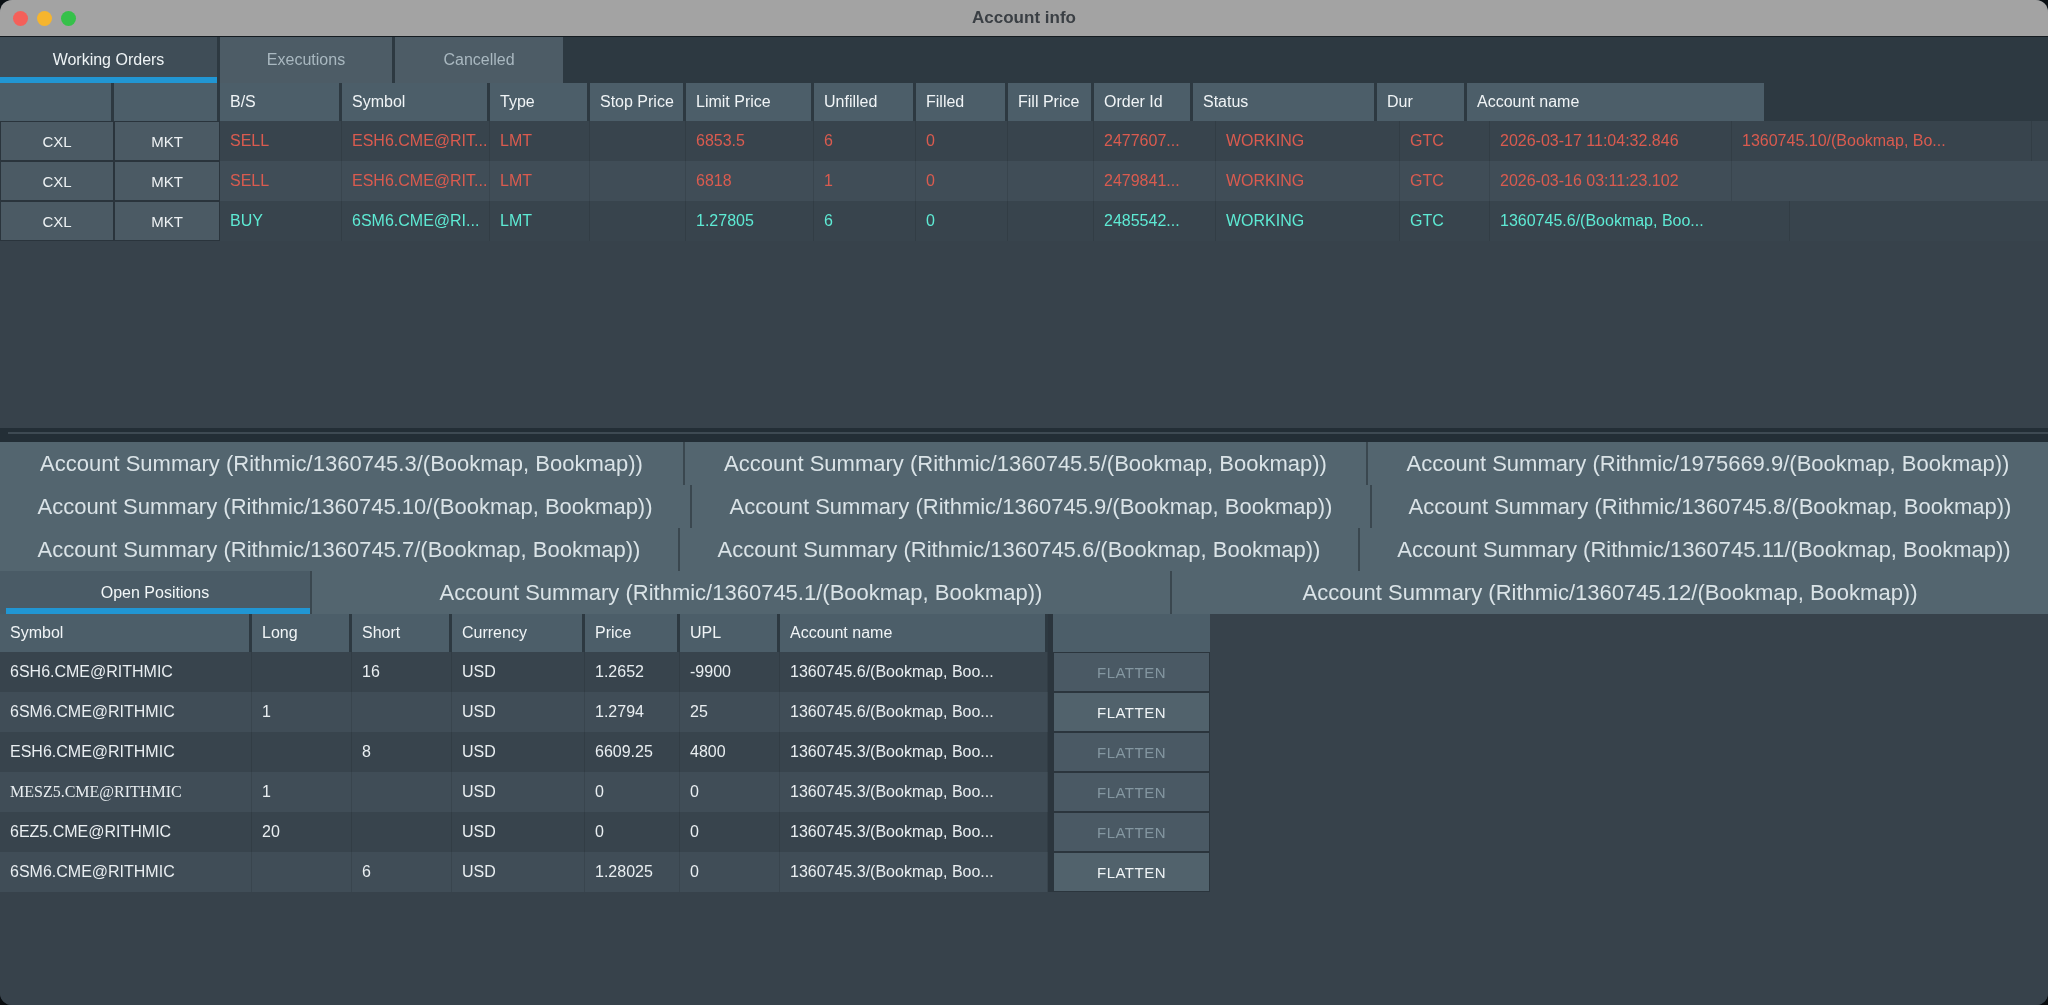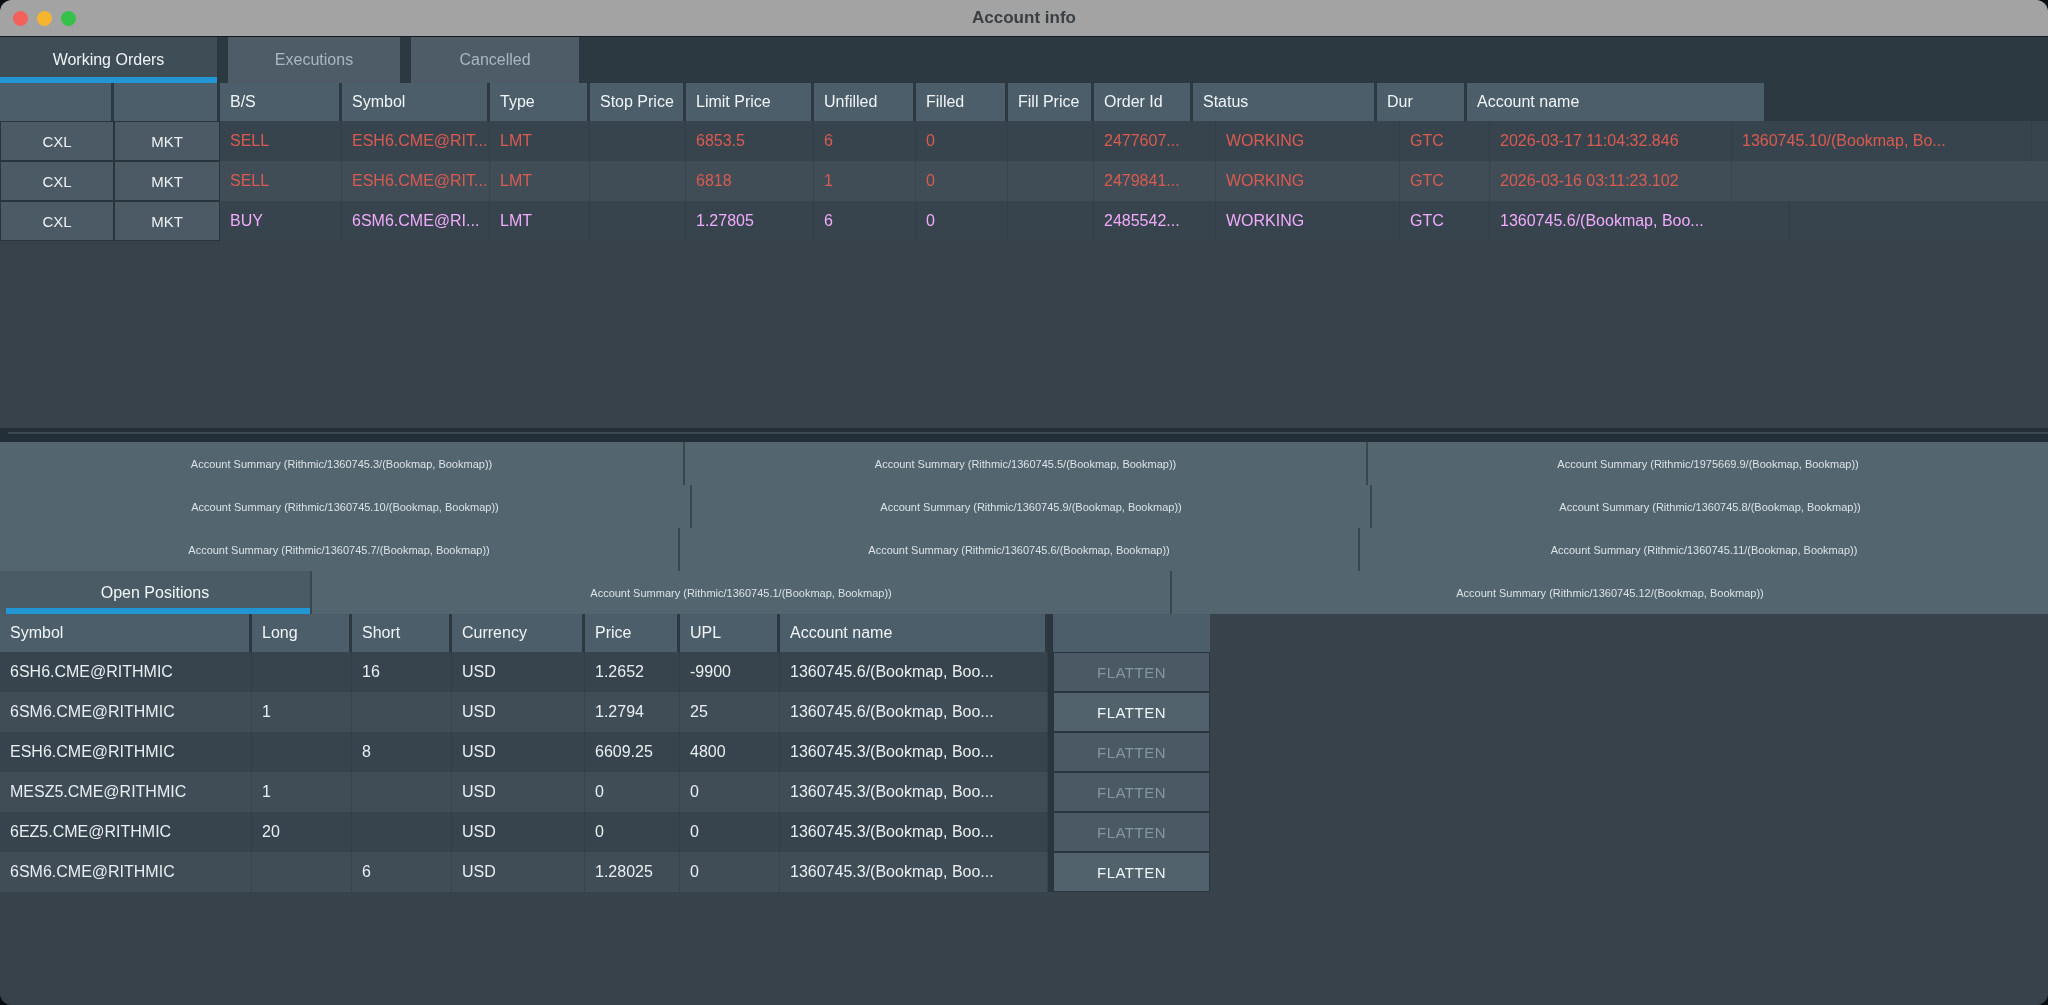--- a/index.html
+++ b/index.html
@@ -6,46 +6,46 @@
   body{font-family:"Liberation Sans", sans-serif;-webkit-font-smoothing:antialiased;}
   .window{position:relative;width:2048px;height:1005px;border-radius:12px;overflow:hidden;
           background:#37424b;box-shadow:0 20px 60px rgba(0,0,0,.6);}
   
   .titlebar{height:36px;background:#a3a3a3;border-bottom:1px solid #141b20;
             display:flex;align-items:center;justify-content:center;position:relative;}
   .lights{position:absolute;left:13px;top:0;height:100%;display:flex;align-items:center;gap:9px;}
   .light{width:15px;height:15px;border-radius:50%;cursor:pointer;}
   .title{font-size:17px;font-weight:bold;color:#3a3f44;}
   
-  .tabbar{height:46px;background:#2d3941;display:flex;gap:8px;}
+  .tabbar{height:46px;background:#2d3941;display:flex;}
   .tab{display:flex;align-items:center;justify-content:center;font-size:16px;color:#a9b8c0;
        background:#4d5c66;margin-right:3px;position:relative;cursor:pointer;box-sizing:border-box;}
   .tab.active{background:#3f4d57;color:#eef3f5;}
   .tab.active::after{content:"";position:absolute;left:0;right:0;bottom:0;height:6px;background:#2196d3;}
   
   .thead{display:flex;background:#2d3941;height:38px;}
   .hcell{background:#4c5e69;color:#f0f4f6;font-size:16px;display:flex;align-items:center;
          padding-left:10px;box-sizing:border-box;margin-right:3px;white-space:nowrap;overflow:hidden;}
   
   .row{display:flex;height:40px;}
   .row.odd{background:#38444d;}
   .row.even{background:#404d57;}
   .cell{display:flex;align-items:center;padding-left:10px;box-sizing:border-box;font-size:16px;
         color:#e9eef1;border-right:1px solid rgba(0,0,0,.10);white-space:nowrap;overflow:hidden;}
   .row.side-sell .cell{color:#da5b4f;}
-  .row.side-buy  .cell{color:#f0abfc;}
+  .row.side-buy  .cell{color:#5eead4;}
   .cell-btn{display:flex;align-items:center;justify-content:center;background:#4b5a64;
             border:1px solid #2a343c;color:#eef2f4;font-size:15px;box-sizing:border-box;cursor:pointer;}
   .orders-filler{background:#37424b;}
   
   .splitter{height:14px;background:#232e36;position:relative;cursor:row-resize;}
   .splitter .grip{position:absolute;left:8px;right:0;top:4px;height:2px;background:#3e4a53;}
   
   .sumrow{height:43px;background:#53656f;display:flex;}
-  .sumtab{display:flex;align-items:center;justify-content:center;font-size:11px;color:#dae3e7;
+  .sumtab{display:flex;align-items:center;justify-content:center;font-size:22px;color:#dae3e7;
           box-sizing:border-box;border-left:2px solid #3a474f;position:relative;cursor:pointer;
           white-space:nowrap;overflow:hidden;}
   .sumtab:first-child{border-left:none;}
   .sumtab.active{background:#4a5b66;color:#f2f7f8;font-size:16px;}
   .sumtab.active::after{content:"";position:absolute;left:6px;right:0;bottom:0;height:6px;background:#2196d3;}
   
   .pos-gap{background:#2b353d;}
   .flatten{display:flex;align-items:center;justify-content:center;font-size:15px;letter-spacing:.5px;
            box-sizing:border-box;border:1px solid #2b353d;cursor:pointer;}
   .flatten.enabled{background:#51626c;color:#eff4f6;}
@@ -206,21 +206,21 @@
           <div class="cell" style="width: 100px;"></div>
           <div class="cell" style="width: 100px;">8</div>
           <div class="cell" style="width: 133px;">USD</div>
           <div class="cell" style="width: 95px;">6609.25</div>
           <div class="cell" style="width: 100px;">4800</div>
           <div class="cell" style="width: 268px;">1360745.3/(Bookmap, Boo...</div>
           <div class="pos-gap" style="width: 5px;"></div>
           <div class="flatten disabled" style="width: 157px;">FLATTEN</div>
         </div>
         <div class="row even">
-          <div class="cell" style="width: 252px;">MESZ5.CME@RITHMIC</div>
+          <div class="cell" style="width: 252px; font-family: Liberation Serif, serif;">MESZ5.CME@RITHMIC</div>
           <div class="cell" style="width: 100px;">1</div>
           <div class="cell" style="width: 100px;"></div>
           <div class="cell" style="width: 133px;">USD</div>
           <div class="cell" style="width: 95px;">0</div>
           <div class="cell" style="width: 100px;">0</div>
           <div class="cell" style="width: 268px;">1360745.3/(Bookmap, Boo...</div>
           <div class="pos-gap" style="width: 5px;"></div>
           <div class="flatten disabled" style="width: 157px;">FLATTEN</div>
         </div>
         <div class="row odd">

